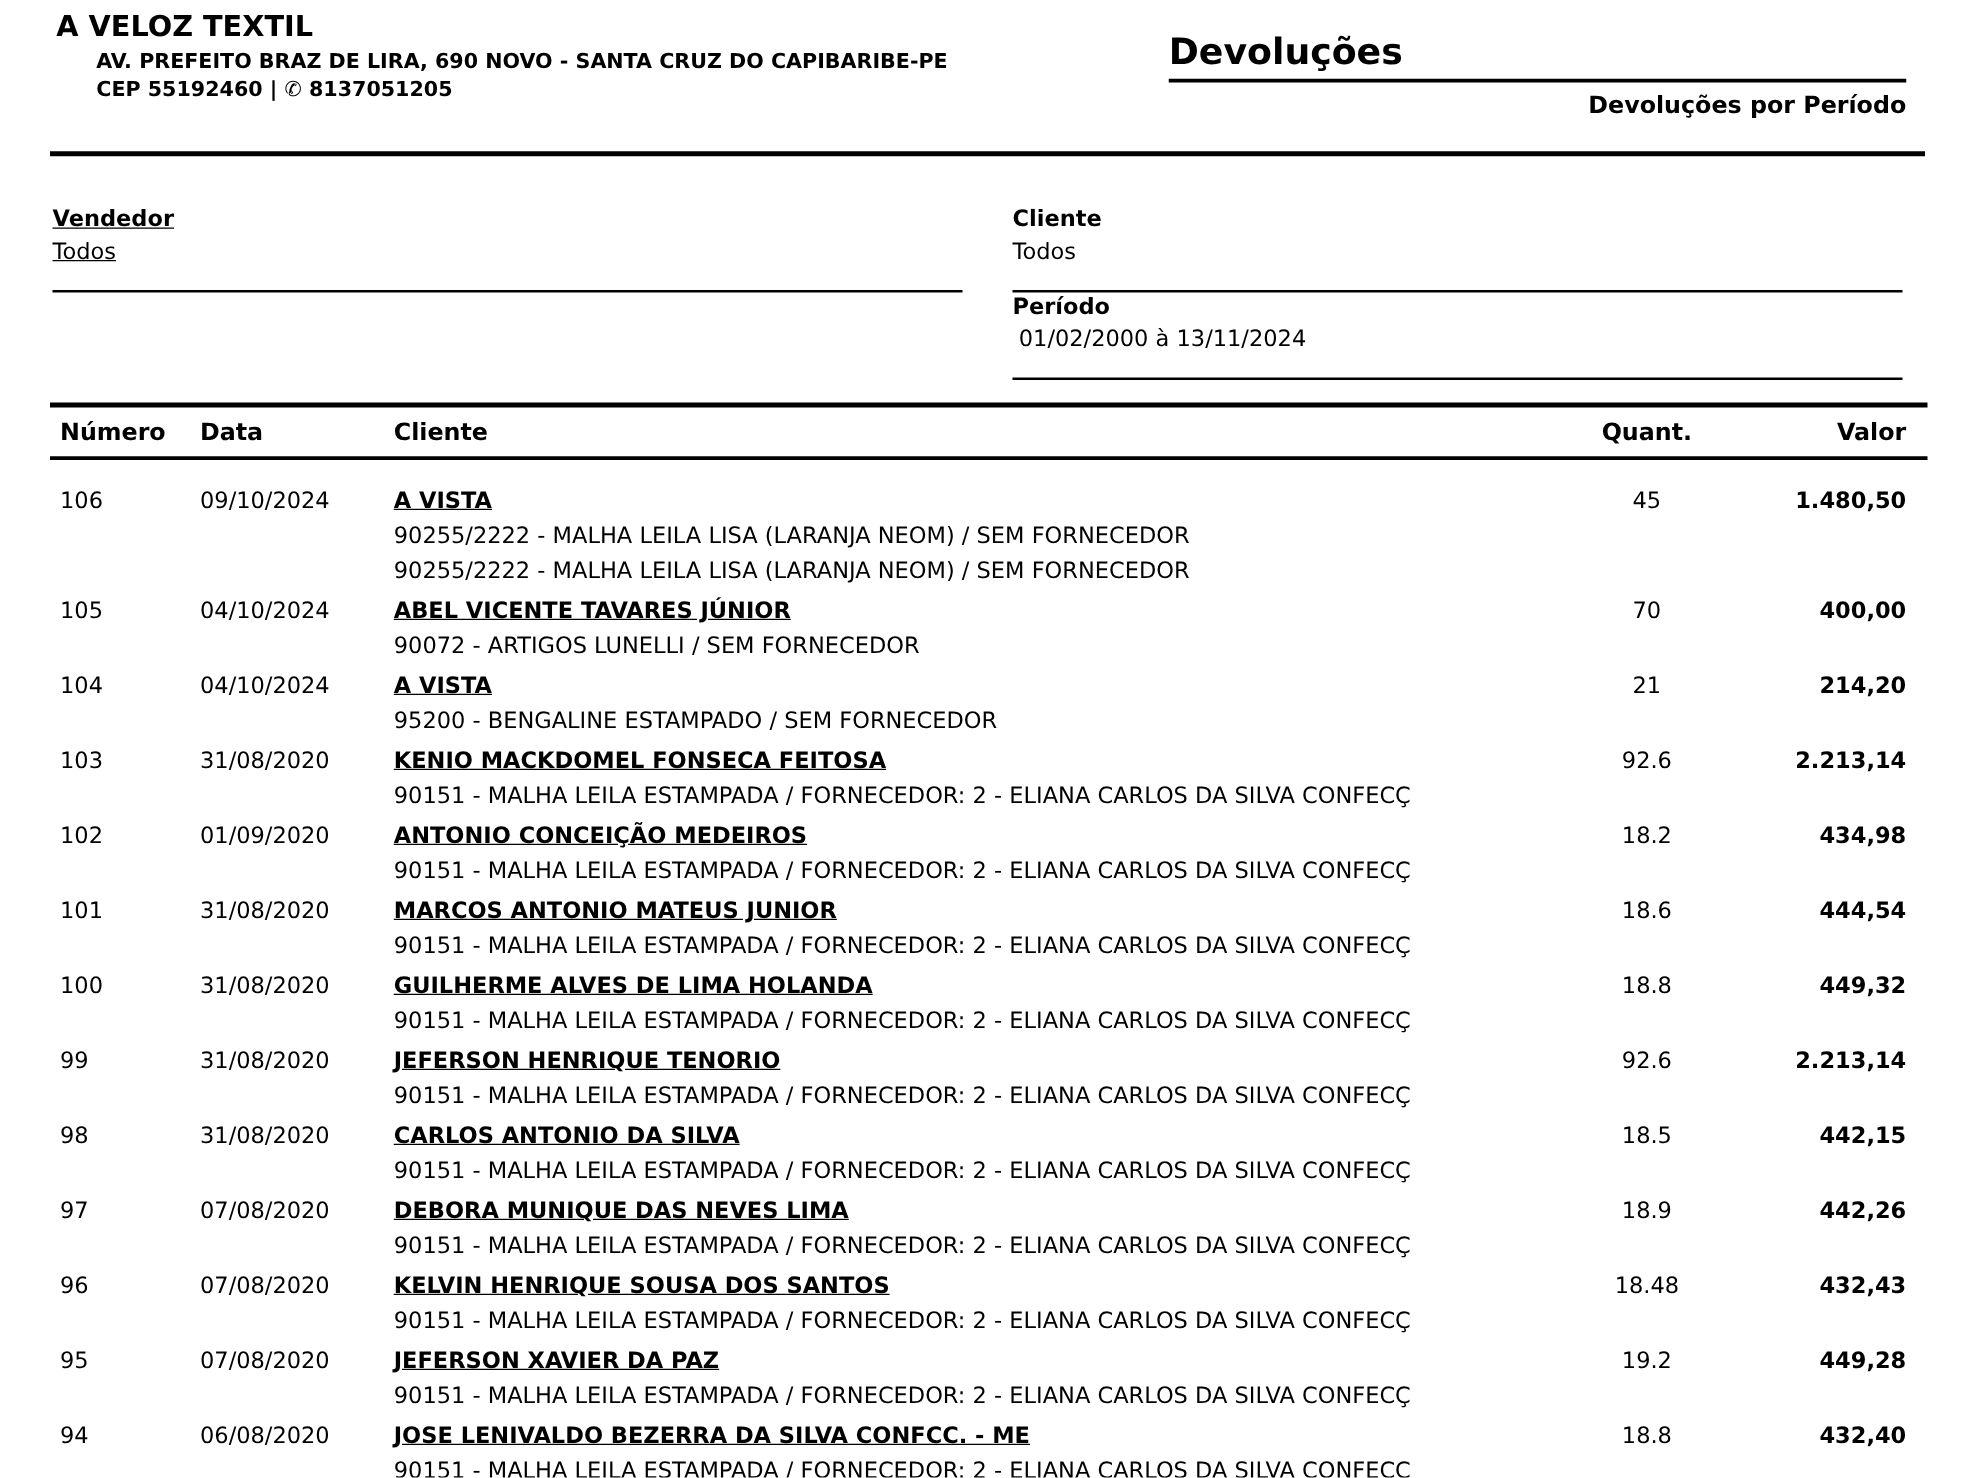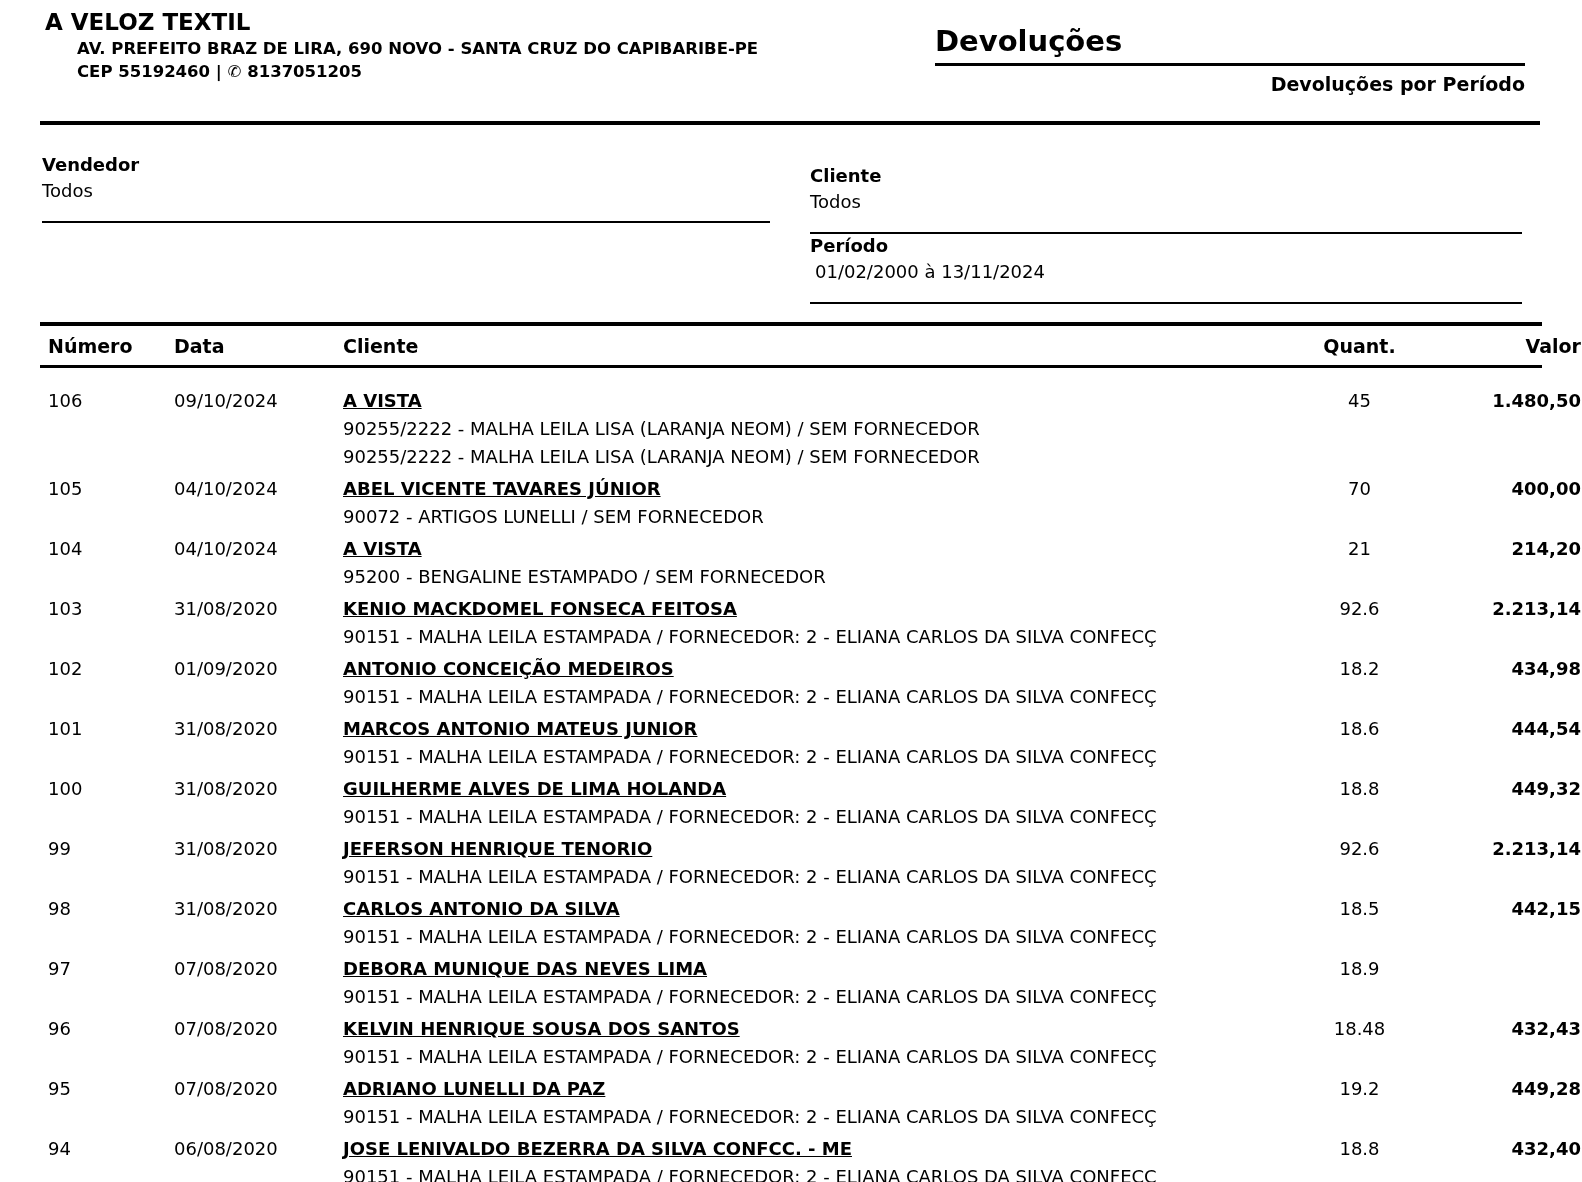--- a/index.html
+++ b/index.html
@@ -73,36 +73,35 @@
     font-weight: bold;
     line-height: 26px;
   }
   .filter-value {
     font-size: 18px;
     line-height: 25px;
     padding-bottom: 18px;
     border-bottom: 2px solid #000;
     white-space: nowrap;
   }
-  .filter-vendedor { left: 42px;  top: 152px; width: 728px; }
+  .filter-vendedor { left: 42px;  top: 163px; width: 728px; text-decoration: underline; }
   .filter-cliente  { left: 810px; top: 163px; width: 712px; }
   .filter-periodo  { left: 810px; top: 233px; width: 712px; }
   .filter-periodo .filter-value { padding-left: 5px; }
 
   
   .report-table {
     position: absolute;
     left: 40px;
     top: 322px;
     width: 1502px;
   }
   .tgrid {
     display: grid;
     grid-template-columns: 112px 155px 938px 145px 152px;
-    gap: 14px;
   }
   .thead {
     border-top: 4px solid #000;
     border-bottom: 3px solid #000;
     padding: 9px 0 8px 0;
     font-size: 19px;
     font-weight: bold;
   }
   .cell-pad { padding-left: 8px; }
   .col-quant { text-align: center; }
@@ -304,40 +303,41 @@
   <div class="tgrid trow">
     <div class="trow-num cell-pad">97</div>
     <div class="trow-date cell-pad">07/08/2020</div>
     <div class="cell-pad">
       <div class="client-name">DEBORA MUNIQUE DAS NEVES LIMA</div>
       <div>
             <div class="item-line">90151 - MALHA LEILA ESTAMPADA / FORNECEDOR: 2 - ELIANA CARLOS DA SILVA CONFECÇ</div>
           </div>
     </div>
     <div class="trow-quant col-quant">18.9</div>
+    <div class="trow-valor col-valor">442,26</div>
   </div>
 
   <div class="tgrid trow">
     <div class="trow-num cell-pad">96</div>
     <div class="trow-date cell-pad">07/08/2020</div>
     <div class="cell-pad">
       <div class="client-name">KELVIN HENRIQUE SOUSA DOS SANTOS</div>
       <div>
             <div class="item-line">90151 - MALHA LEILA ESTAMPADA / FORNECEDOR: 2 - ELIANA CARLOS DA SILVA CONFECÇ</div>
           </div>
     </div>
     <div class="trow-quant col-quant">18.48</div>
     <div class="trow-valor col-valor">432,43</div>
   </div>
 
   <div class="tgrid trow">
     <div class="trow-num cell-pad">95</div>
     <div class="trow-date cell-pad">07/08/2020</div>
     <div class="cell-pad">
-      <div class="client-name">ADRIANO LUNELLI DA PAZ</div>
+      <div class="client-name">JEFERSON XAVIER DA PAZ</div>
       <div>
             <div class="item-line">90151 - MALHA LEILA ESTAMPADA / FORNECEDOR: 2 - ELIANA CARLOS DA SILVA CONFECÇ</div>
           </div>
     </div>
     <div class="trow-quant col-quant">19.2</div>
     <div class="trow-valor col-valor">449,28</div>
   </div>
 
   <div class="tgrid trow">
     <div class="trow-num cell-pad">94</div>

